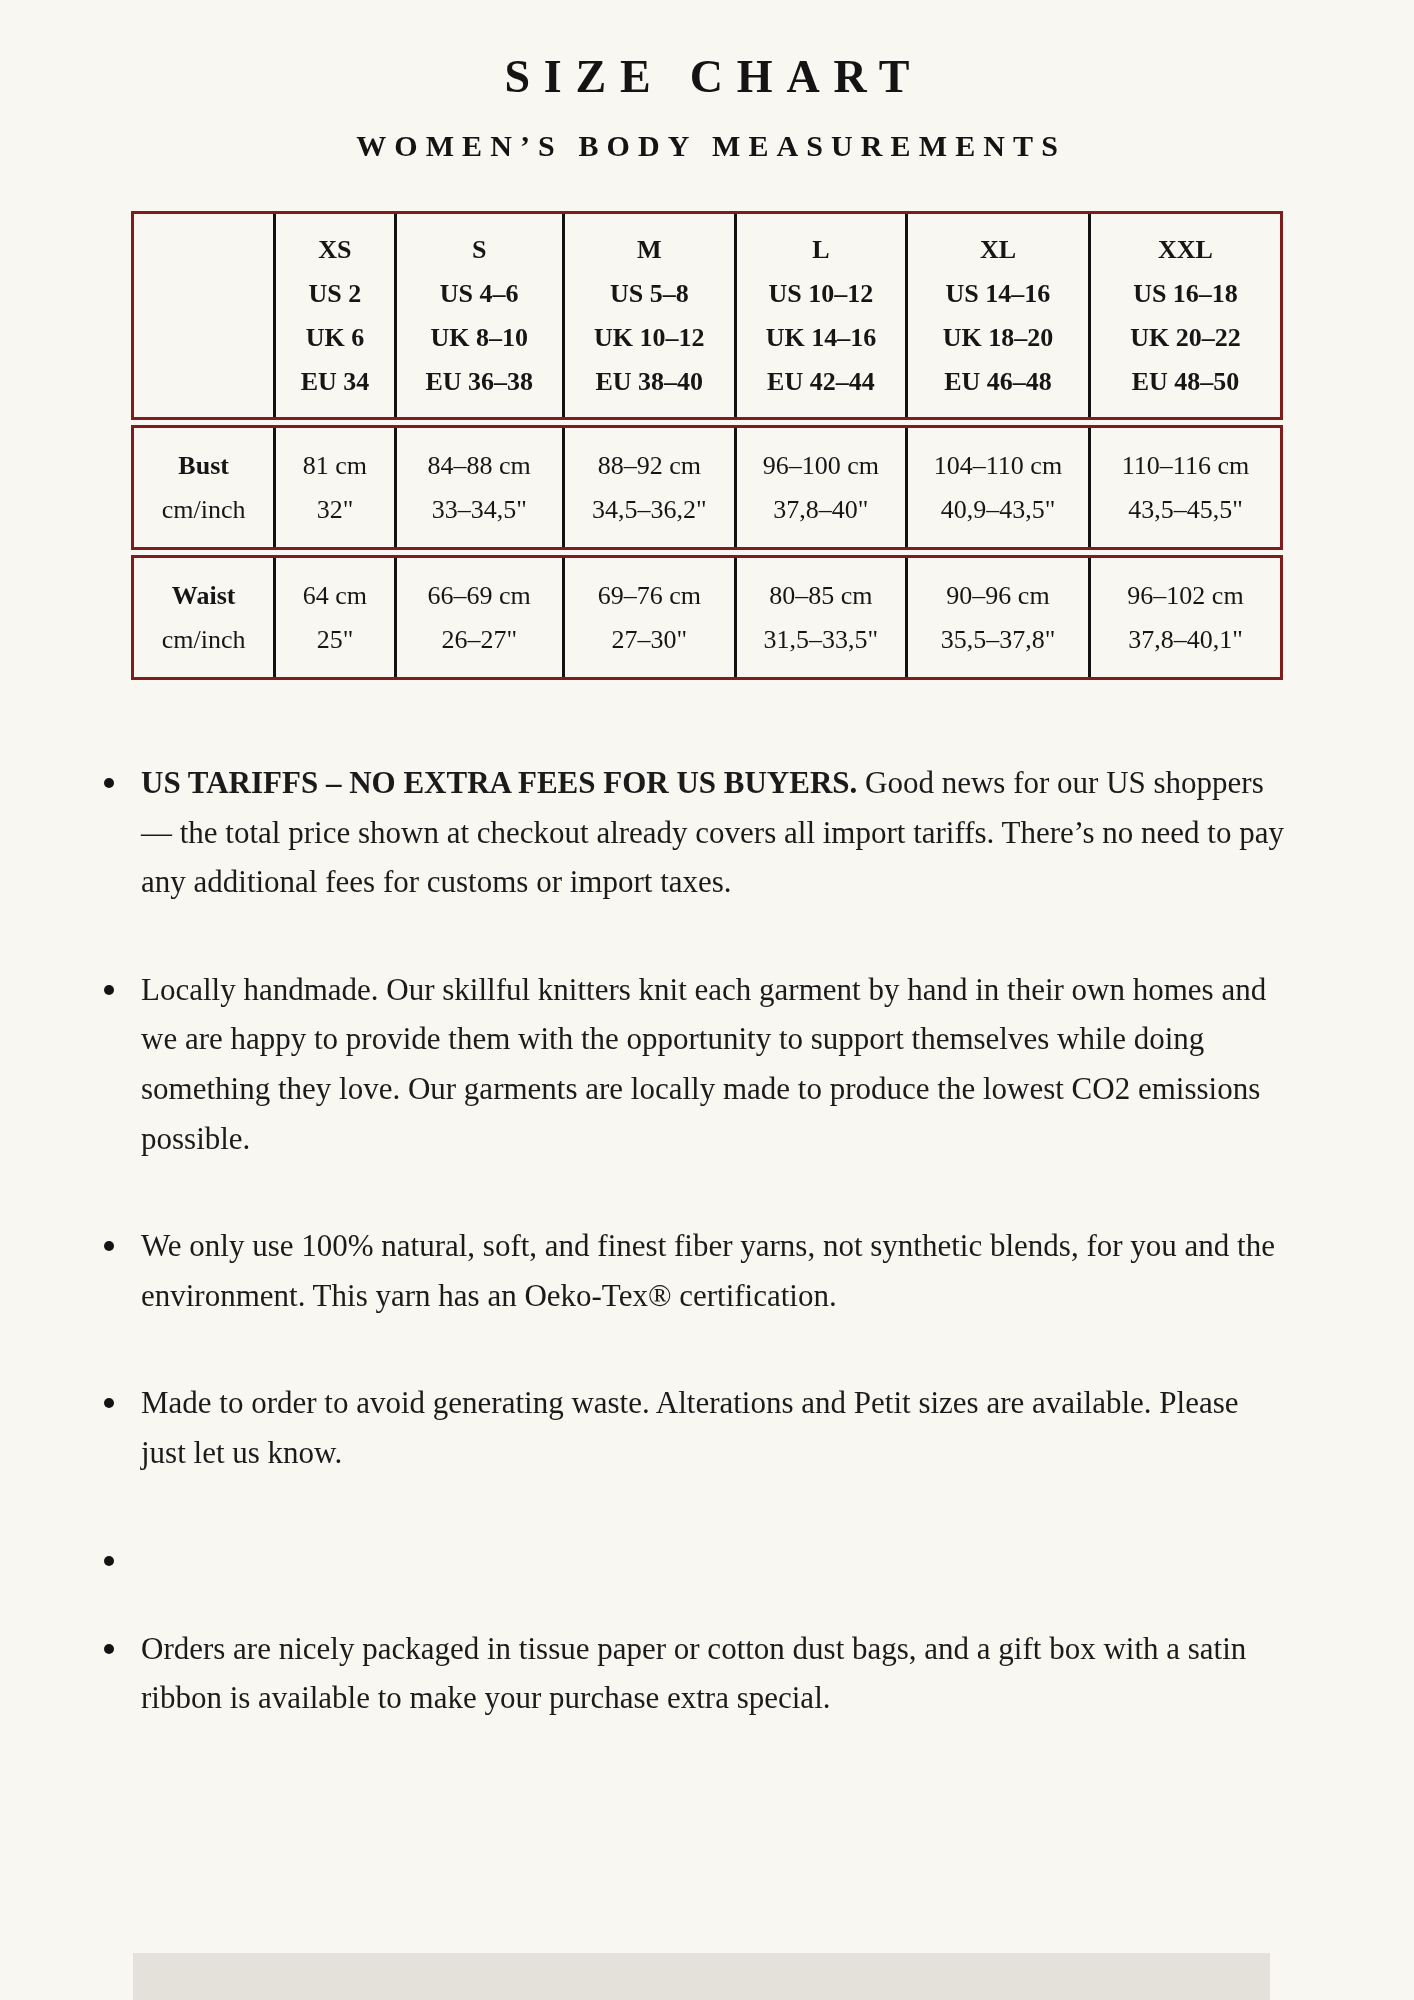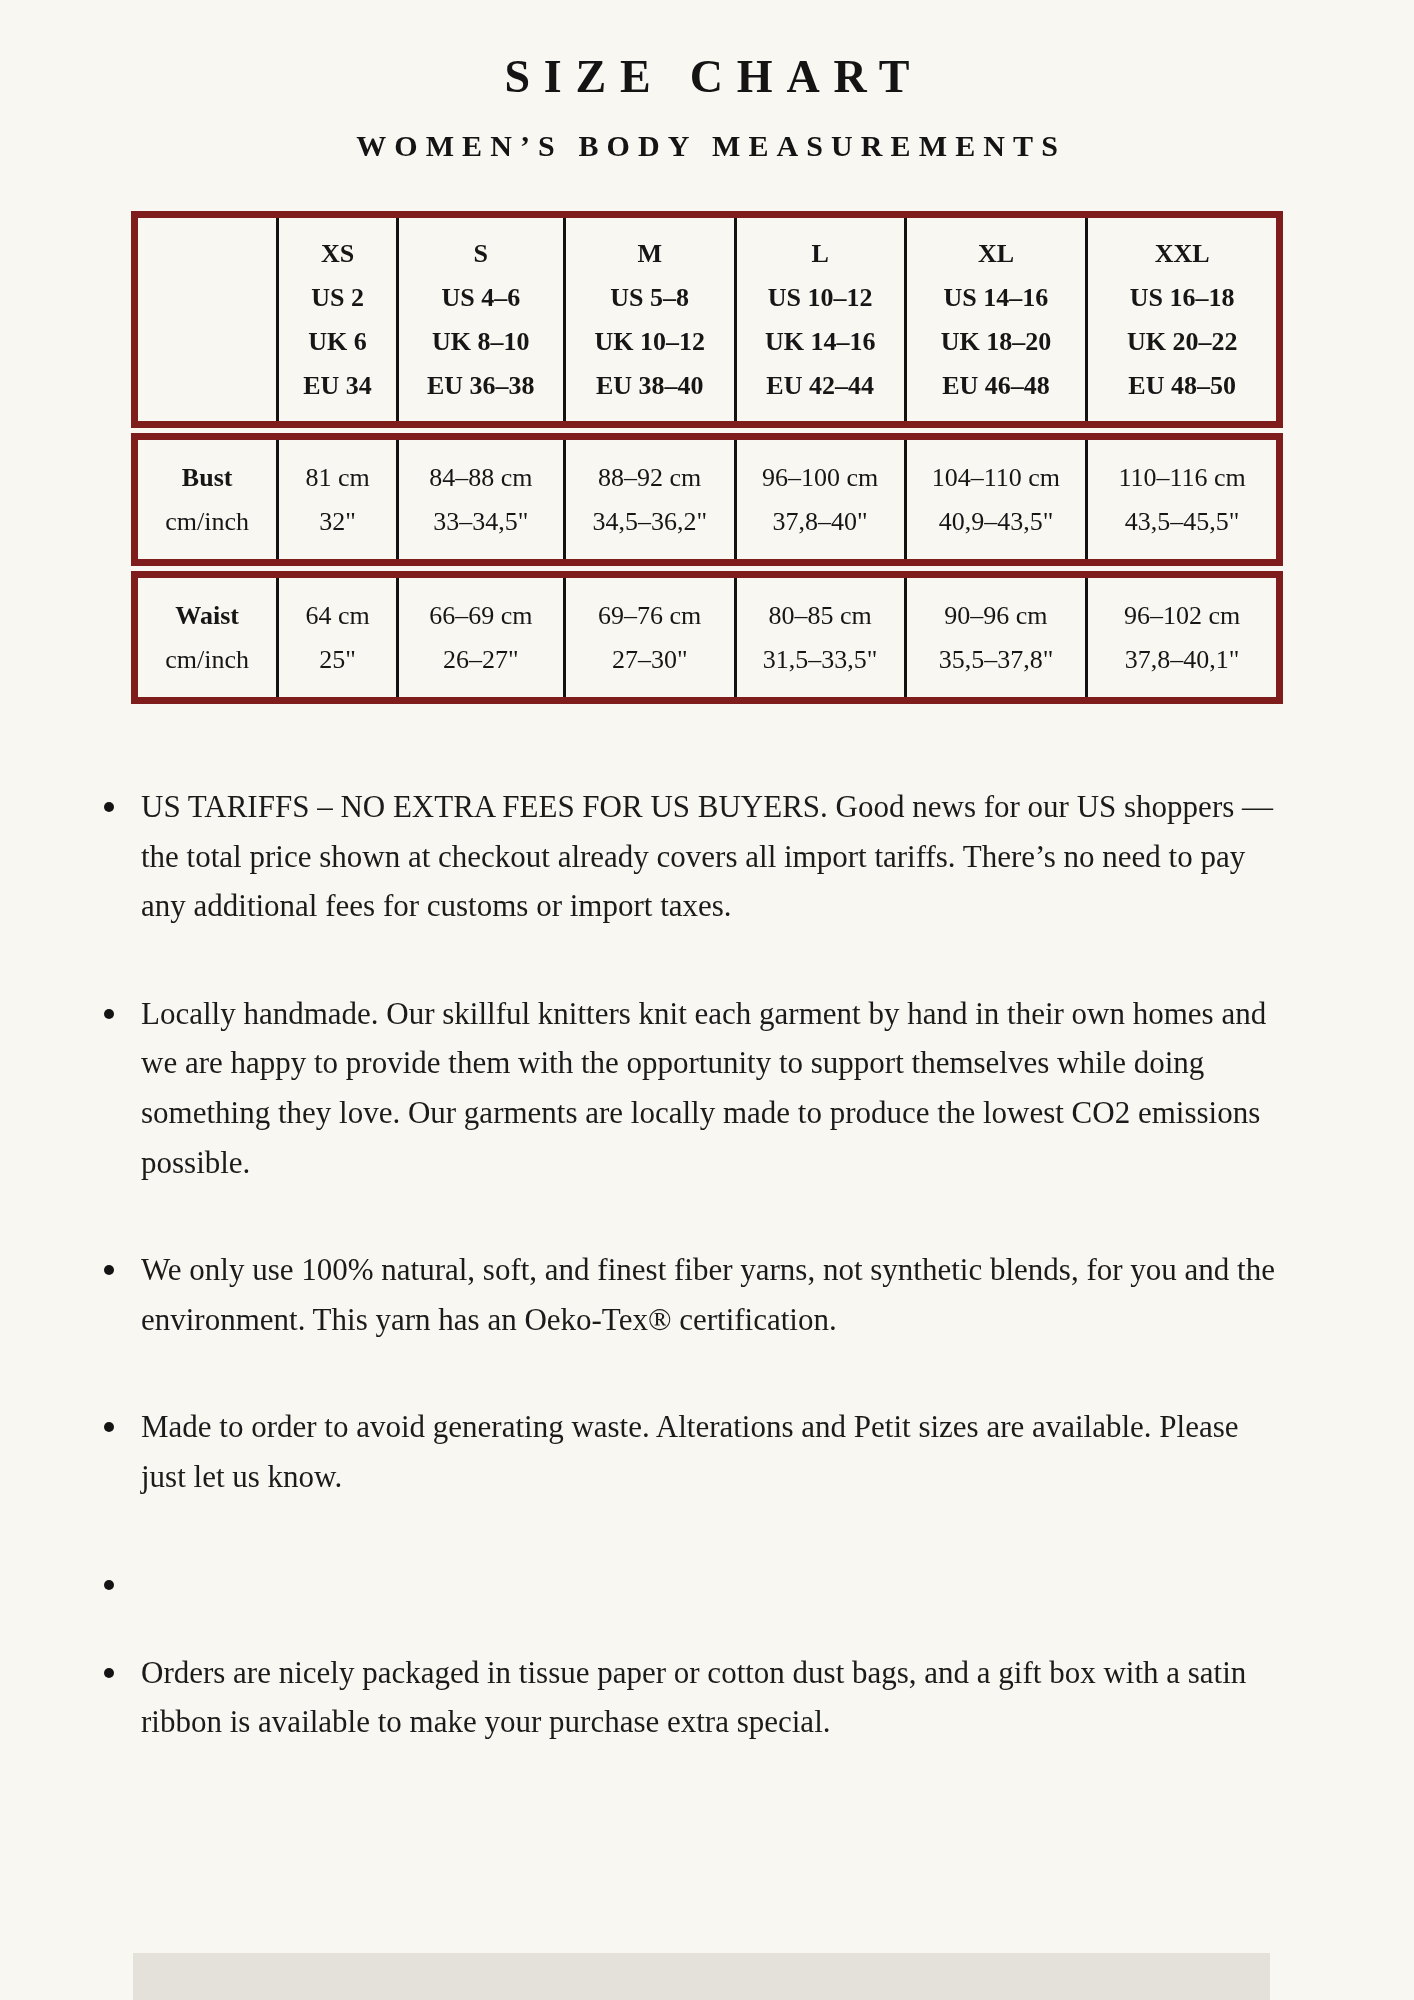--- a/index.html
+++ b/index.html
@@ -37,21 +37,21 @@
   .size-table {
     width: 1152px;
     margin: 48px auto 0 auto;
     display: flex;
     flex-direction: column;
     gap: 5px;
   }
   .trow {
     display: grid;
     grid-template-columns: 140fr 121fr 169fr 173fr 172fr 184fr 193fr;
-    border: 7px solid #7f1d1d;
+    border: 3px solid #7f1d1d;
     background: transparent;
     box-sizing: border-box;
   }
   .tcell {
     border-left: 3px solid #121212;
     display: flex;
     flex-direction: column;
     align-items: center;
     justify-content: center;
     text-align: center;
@@ -81,21 +81,21 @@
     color: #1b1b1b;
   }
   .dot {
     flex: 0 0 10px;
     width: 10px;
     height: 10px;
     border-radius: 50%;
     background: #141414;
     margin-top: 20px;
   }
-  .lead { font-weight: normal; }
+  .lead { font-weight: bold; }
   
   .footer-band {
     position: absolute;
     left: 133px;
     top: 1953px;
     width: 1137px;
     height: 60px;
     background: #e4e1db;
   }
 </style>

